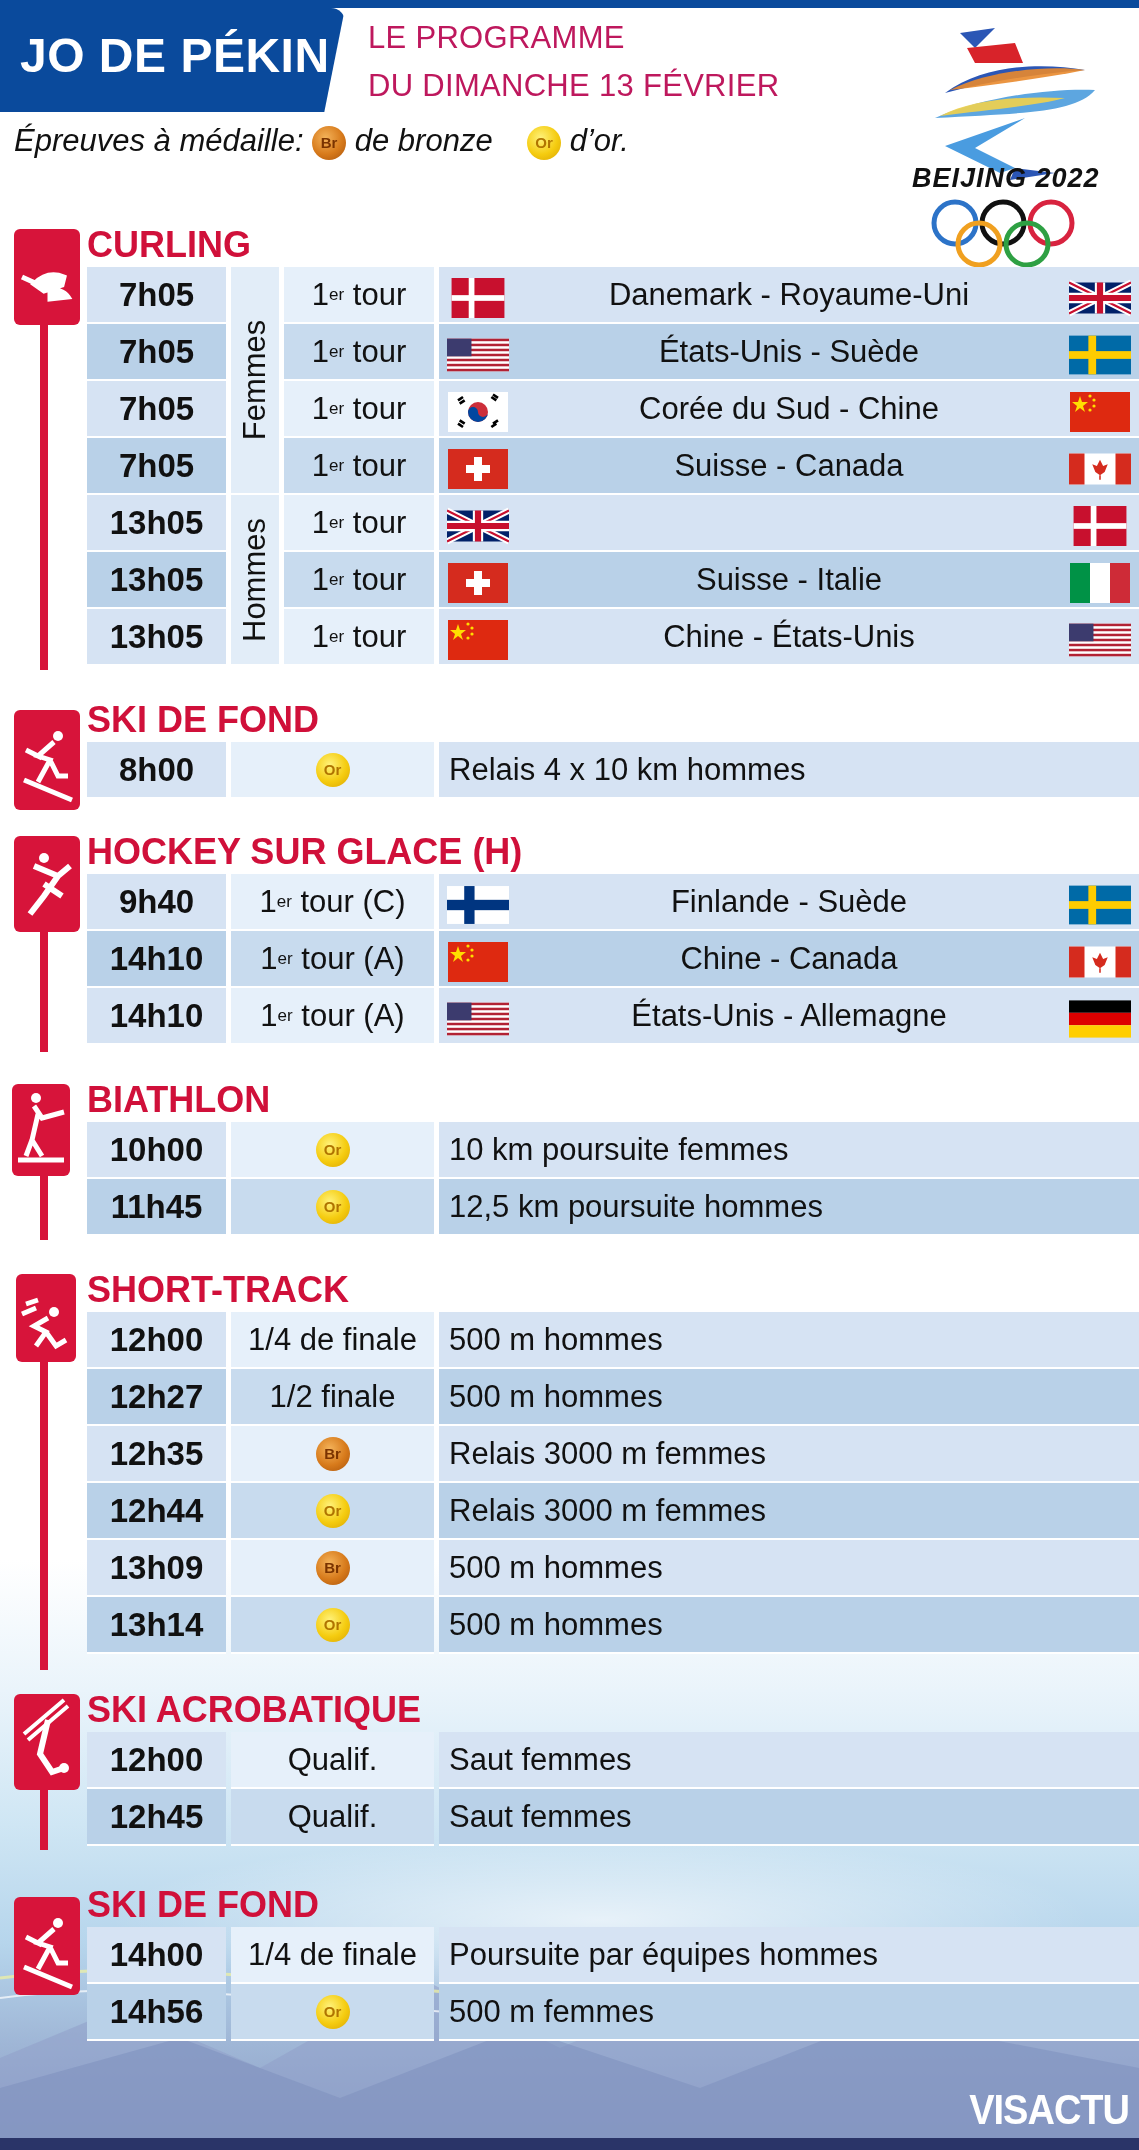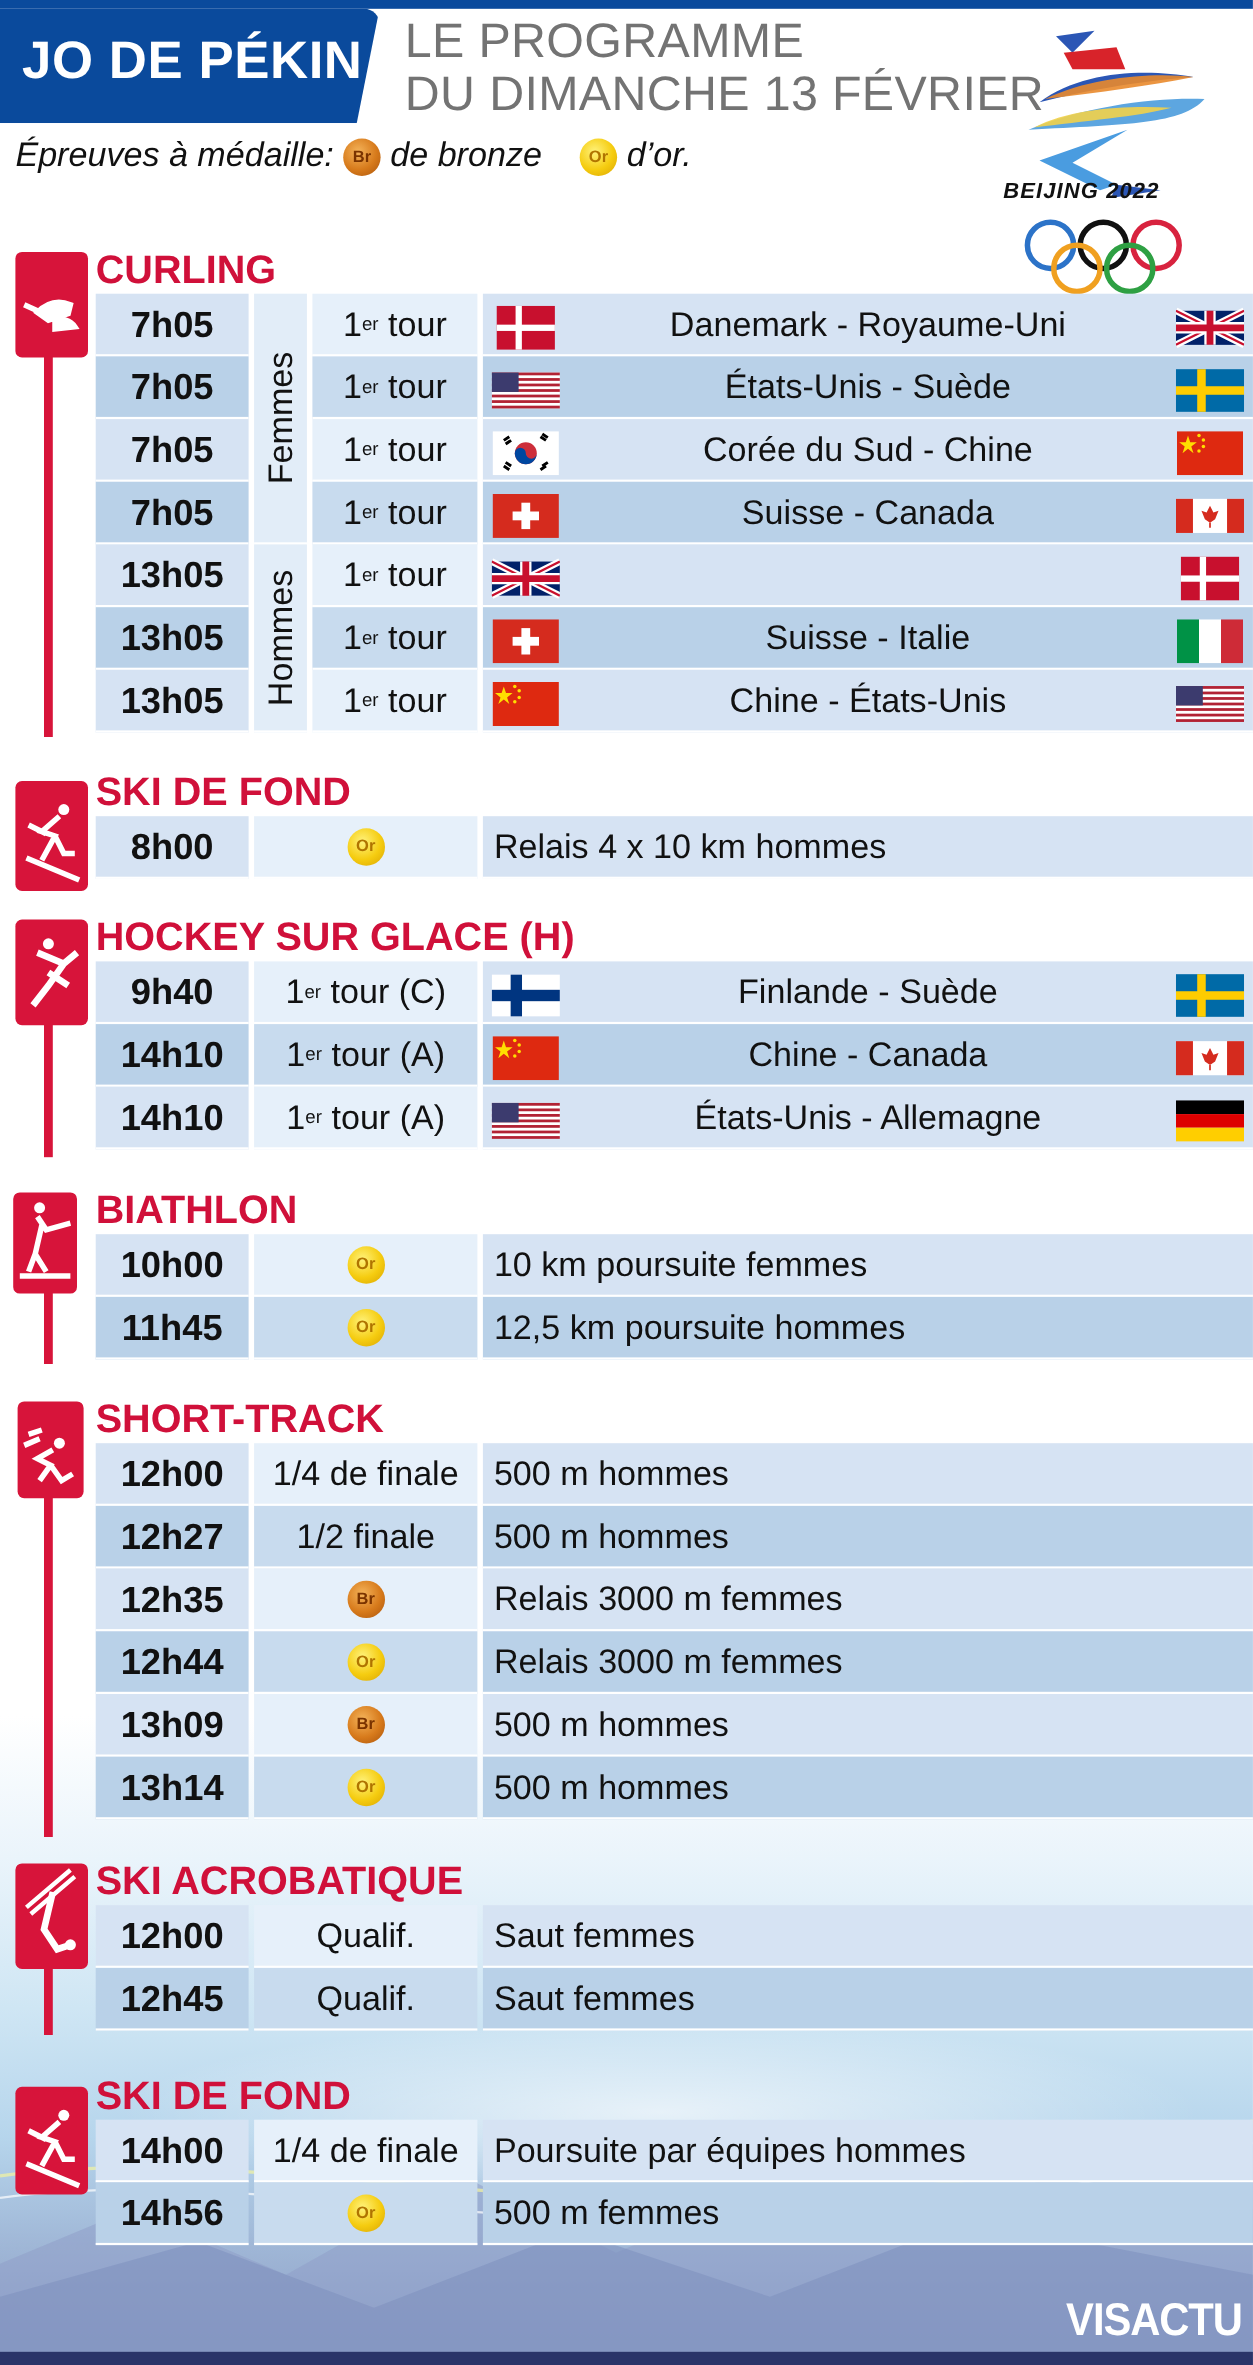--- a/index.html
+++ b/index.html
@@ -32,39 +32,39 @@
     position: absolute; left: 0; top: 8px; width: 345px; height: 104px;
     background: #0a4a9c; z-index: 3;
     clip-path: polygon(0 0, 100% 0, 94% 100%, 0 100%);
     border-top-right-radius: 14px;
   }
   .title-main {
     position: absolute; left: 20px; top: 28px; font-size: 48px; font-weight: bold; color: #fff;
     letter-spacing: 0.5px; z-index: 4; white-space: nowrap;
   }
   .title-sub {
-    position: absolute; left: 368px; top: 14px; font-size: 44px; line-height: 48px; color: #737373;
+    position: absolute; left: 368px; top: 14px; font-size: 31px; line-height: 48px; color: #be185d;
     z-index: 4; letter-spacing: 0.3px;
   }
   .intro {
     position: absolute; left: 14px; top: 120px; font-size: 31px; line-height: 42px; z-index: 4; color: #111;
   }
   .intro .line2 { font-style: italic; }
   .medal {
     display: inline-block; width: 34px; height: 34px; border-radius: 50%;
     font-size: 15px; font-weight: bold; text-align: center; line-height: 34px; vertical-align: middle;
     font-style: normal;
   }
   .medal.or { background: radial-gradient(circle at 40% 35%, #fff27a, #f5cc10 55%, #d9a300 100%); color: #b07400; }
   .medal.br { background: radial-gradient(circle at 40% 35%, #f4b35a, #d77a1b 55%, #a9530b 100%); color: #7a3300; }
   .logo {
     position: absolute; left: 905px; top: 18px; width: 220px; height: 250px; z-index: 4;
   }
   .logo-text {
-    position: absolute; left: 912px; top: 163px; font-size: 20px; font-weight: bold; font-style: italic;
+    position: absolute; left: 912px; top: 163px; font-size: 27px; font-weight: bold; font-style: italic;
     color: #111; z-index: 4; letter-spacing: 1px;
   }
   
   .section { position: absolute; left: 0; width: 1139px; z-index: 5; }
   .sport-title {
     position: absolute; left: 87px; top: 0; font-size: 36px; font-weight: bold; color: #d0103a;
     line-height: 40px; white-space: nowrap;
   }
   .sport-icon {
     position: absolute; left: 14px; top: 4px; width: 66px; height: 96px;

